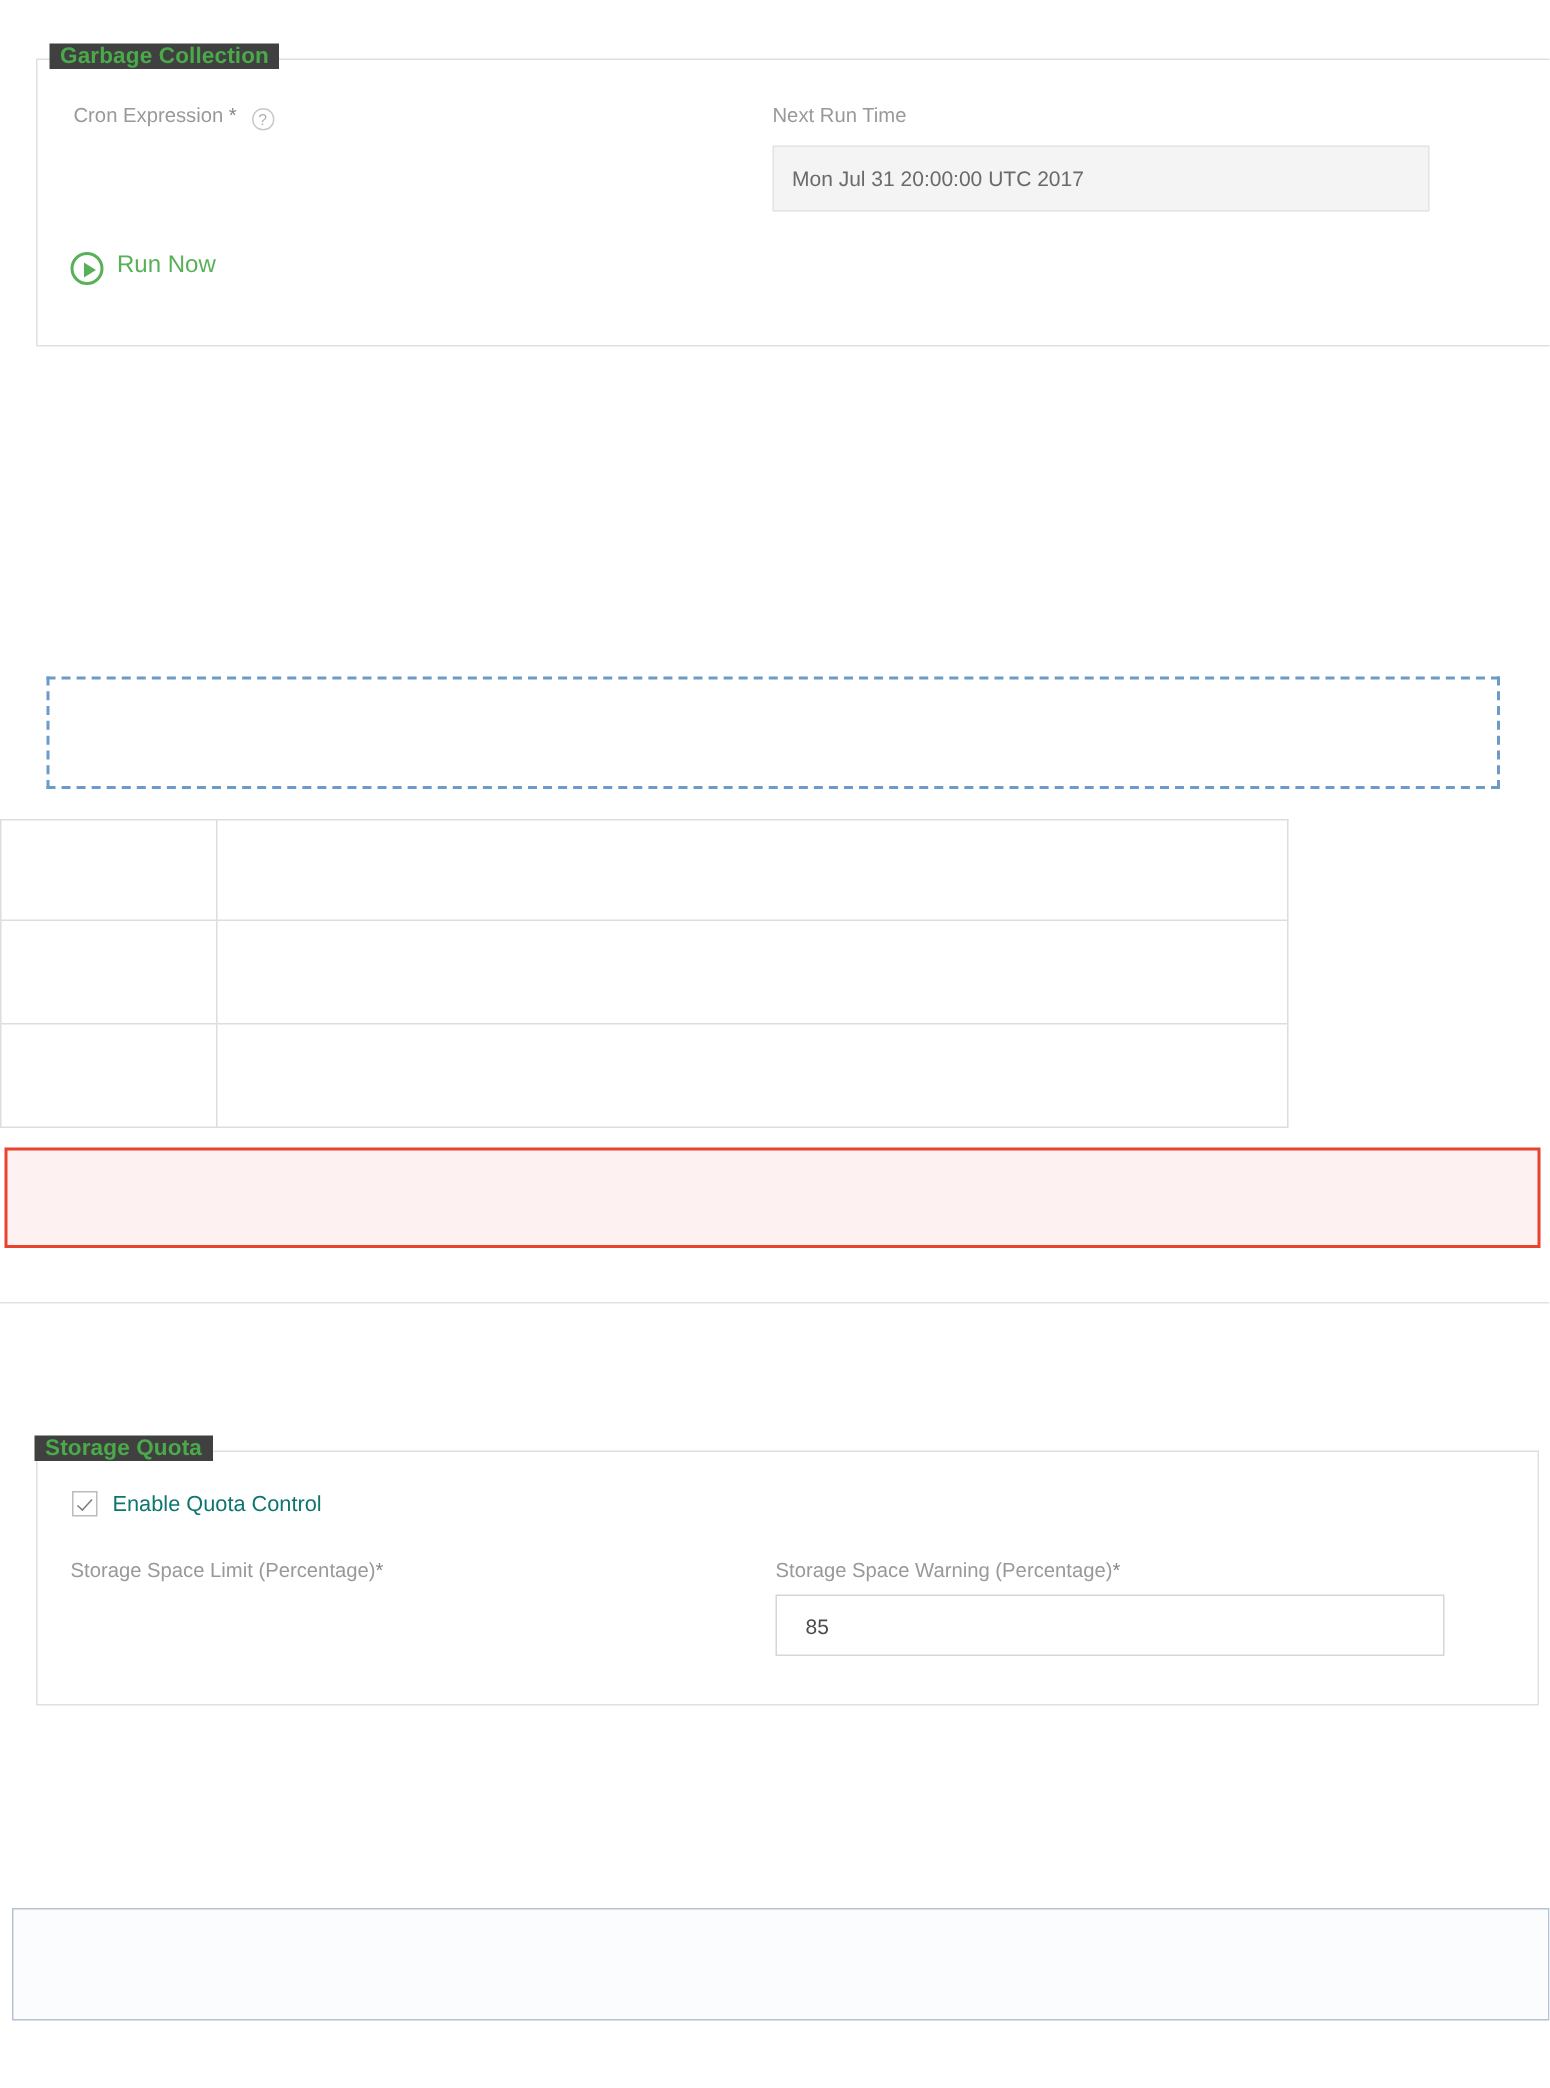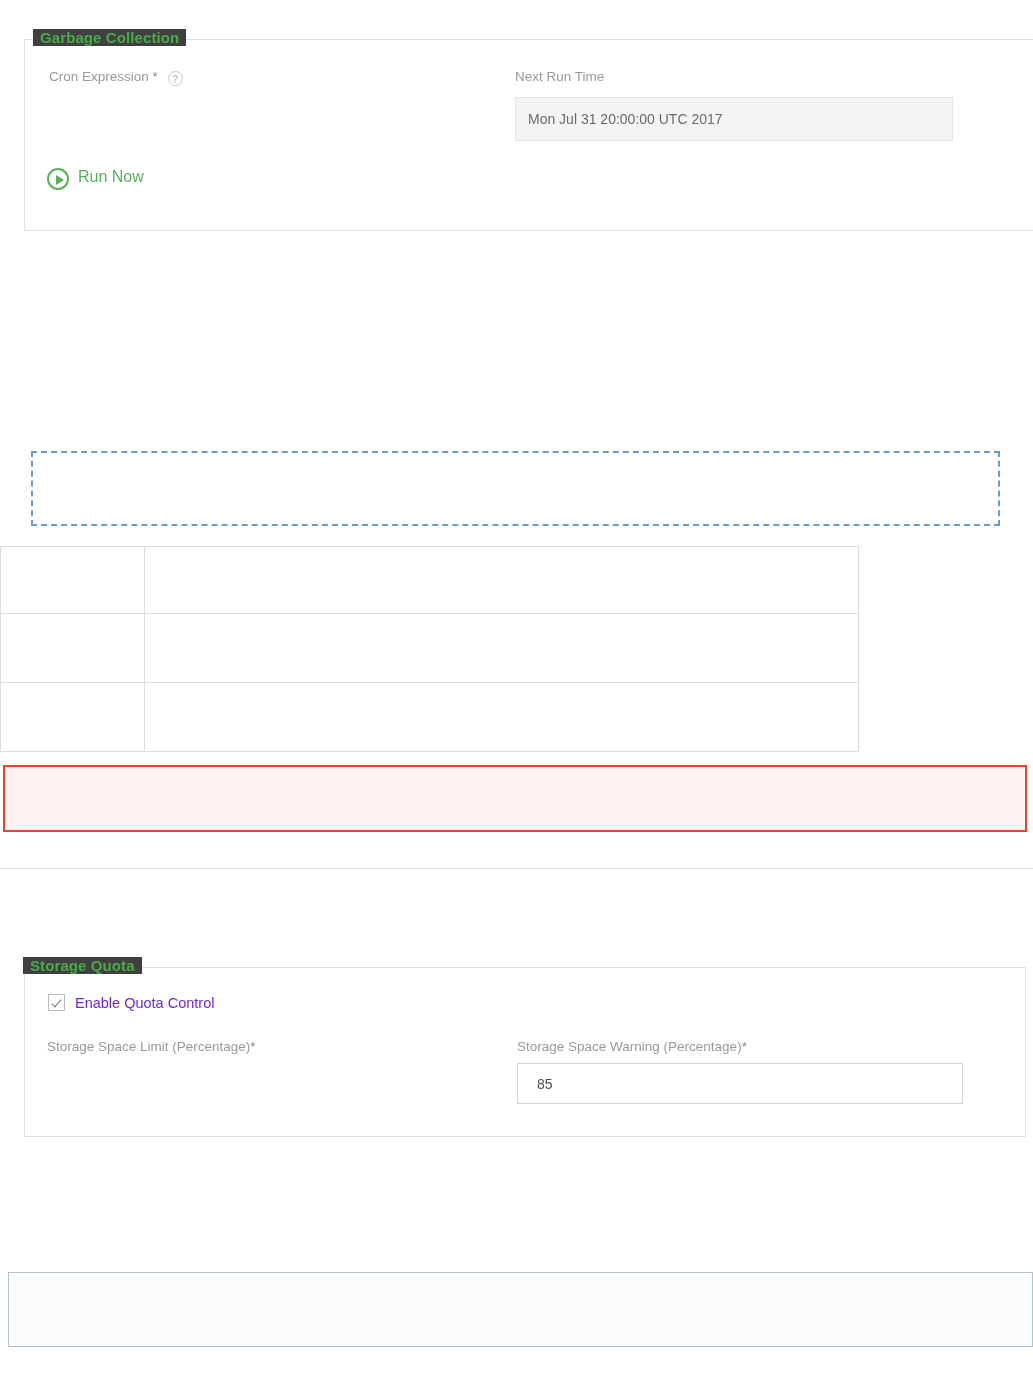--- a/index.html
+++ b/index.html
@@ -244,21 +244,21 @@
     left: 5px;
     top: 2px;
     width: 4px;
     height: 9px;
     border: solid #7a7a7a;
     border-width: 0 1.6px 1.6px 0;
     transform: rotate(42deg);
   }
   #quota-check-label {
     font-size: 14.5px;
-    color: #6d28d9;
+    color: #0f766e;
   }
 
   #limit-label   { left: 22px;  top: 71px; }
   #warning-label { left: 492px; top: 71px; }
   #limit-input   { left: 22px;  top: 95px; width: 446px; height: 41px; }
   #warning-input { left: 492px; top: 95px; width: 446px; height: 41px; padding-left: 19px; }
 
   
   #bottom-panel {
     position: absolute;

